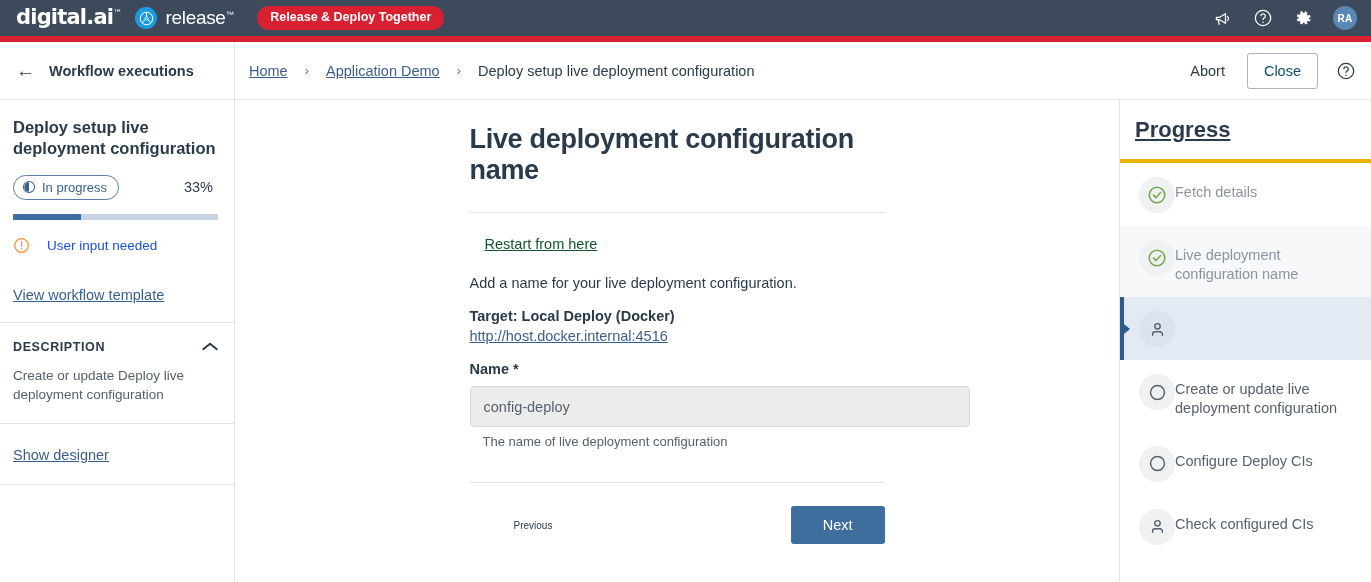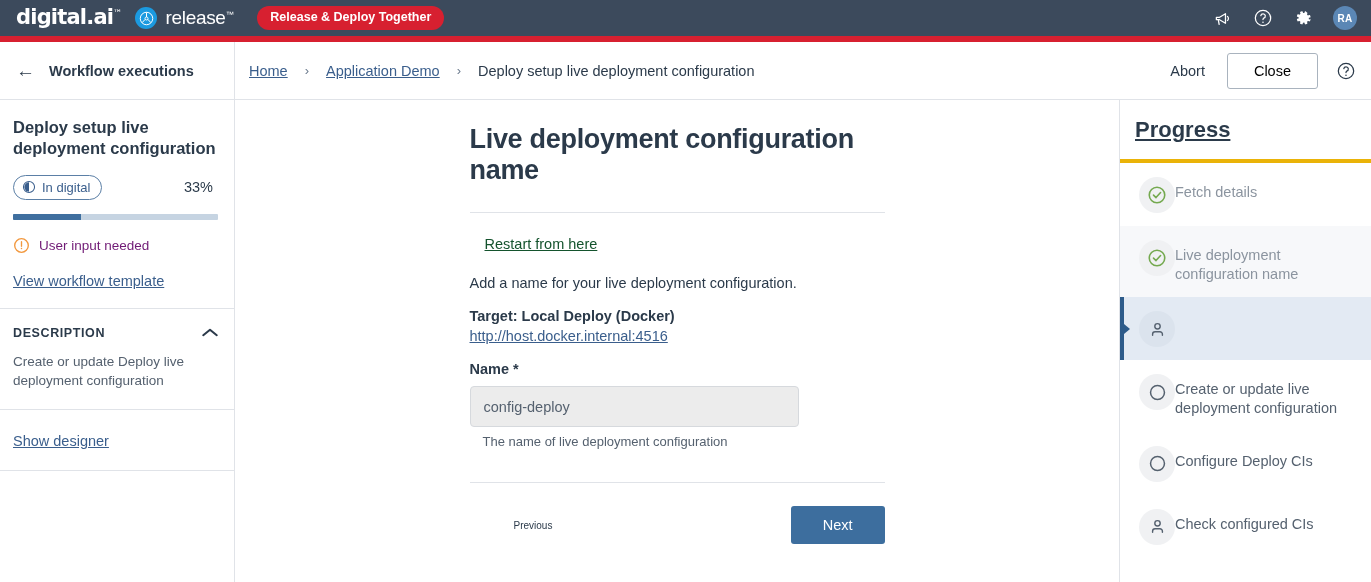--- a/index.html
+++ b/index.html
@@ -75,23 +75,23 @@
   .bc-current { color: #2b3a4a; }
   .hdr-right {
     margin-left: auto; display: flex; align-items: center; gap: 18px;
     padding-right: 15px;
   }
   .abort-btn {
     font-size: 14.5px; color: #2b3a4a; background: none; border: none;
     cursor: pointer; font-family: inherit; padding: 6px 4px;
   }
   .close-btn {
-    font-size: 14.5px; color: #000000; background: #fff;
+    font-size: 14.5px; color: #0c4a6e; background: #fff;
     border: 1px solid #a9b3be; border-radius: 3px;
-    padding: 9px 26px; cursor: pointer; font-family: inherit;
+    padding: 9px 16px; cursor: pointer; font-family: inherit;
   }
   .help-circ { cursor: pointer; display:flex; }
 
   
   .body { display: flex; height: 488px; }
 
   
   .sidebar {
     width: 235px; flex: none; border-right: 1px solid #e0e3e8;
     background: #fff; height: 100%;
@@ -107,22 +107,22 @@
     border: 1px solid #5b7fa6; border-radius: 13px;
     padding: 4px 11px 4px 8px; color: #3a5e8c; font-size: 13px;
   }
   .pct { margin-left: auto; font-size: 14.5px; color: #2b3a4a; padding-right: 6px;}
   .progressbar {
     height: 6px; background: #c6d4e2; border-radius: 1px;
     width: 205px; overflow: hidden; margin-bottom: 17px;
   }
   .progressbar > i { display: block; height: 100%; background: #3f6f9f; }
   .input-needed {
-    display: flex; align-items: center; gap: 9px;
-    font-size: 13.5px; color: #701a75; margin-bottom: 18px;
+    display: flex; align-items: center; gap: 17px;
+    font-size: 13.5px; color: #1d4ed8; margin-bottom: 32px;
   }
   .sb-link {
     font-size: 14.5px; color: #3a5e8c; text-decoration: underline; cursor: pointer;
   }
   .desc-head {
     display: flex; align-items: center;
     font-size: 12.5px; font-weight: bold; letter-spacing: 0.6px;
     color: #2b3a4a; margin-bottom: 12px;
   }
   .chev { margin-left: auto; cursor: pointer; display: flex; }
@@ -146,21 +146,21 @@
     margin-bottom: 23px;
   }
   .p-text { font-size: 14.5px; color: #2b3a4a; margin-bottom: 17px; }
   .target-line { font-size: 14.5px; font-weight: bold; color: #2b3a4a; margin-bottom: 3px; }
   .target-url {
     font-size: 14.5px; color: #3a5e8c; text-decoration: underline;
     cursor: pointer; display: inline-block; margin-bottom: 17px;
   }
   .field-label { font-size: 14.5px; font-weight: bold; color: #2b3a4a; margin-bottom: 9px; }
   .text-input {
-    width: 329px; height: 41px; background: #ececec;
+    width: 500px; height: 41px; background: #ececec;
     border: 1px solid #d6d9dd; border-radius: 4px;
     padding: 0 13px; font-size: 14.5px; color: #55616f;
     font-family: inherit;
   }
   .field-hint { font-size: 13px; color: #55616f; margin: 7px 0 0 13px; }
   .hr2 { height: 1px; background: #e0e3e8; margin: 33px 0 0; }
   .btnrow { display: flex; align-items: center; padding-top: 23px; }
   .prev-btn {
     font-size: 10px; color: #2b3a4a; background: none; border: none;
     cursor: pointer; font-family: inherit; margin-left: 40px; padding: 8px 4px;
@@ -285,21 +285,21 @@
 
     <div class="sidebar">
       <div class="sb-sec">
         <div class="sb-title">Deploy setup live deployment configuration</div>
         <div class="sb-statusrow">
           <span class="status-badge">
             <svg width="14" height="14" viewBox="0 0 24 24">
               <circle cx="12" cy="12" r="9.5" fill="none" stroke="#3a5e8c" stroke-width="1.8"></circle>
               <path d="M12 4 A8 8 0 0 0 12 20 Z" fill="#3a5e8c"></path>
             </svg>
-            <span>In digital</span>
+            <span>In progress</span>
           </span>
           <span class="pct">33%</span>
         </div>
         <div class="progressbar">
           <i id="progress-fill" style="width: 33%;"></i>
         </div>
         <div class="input-needed">
           <svg width="17" height="17" viewBox="0 0 24 24">
             <circle cx="12" cy="12" r="9.6" fill="none" stroke="#f2983e" stroke-width="1.9"></circle>
             <path d="M12 6.6 L12 13" stroke="#f2983e" stroke-width="1.9" stroke-linecap="round"></path>

